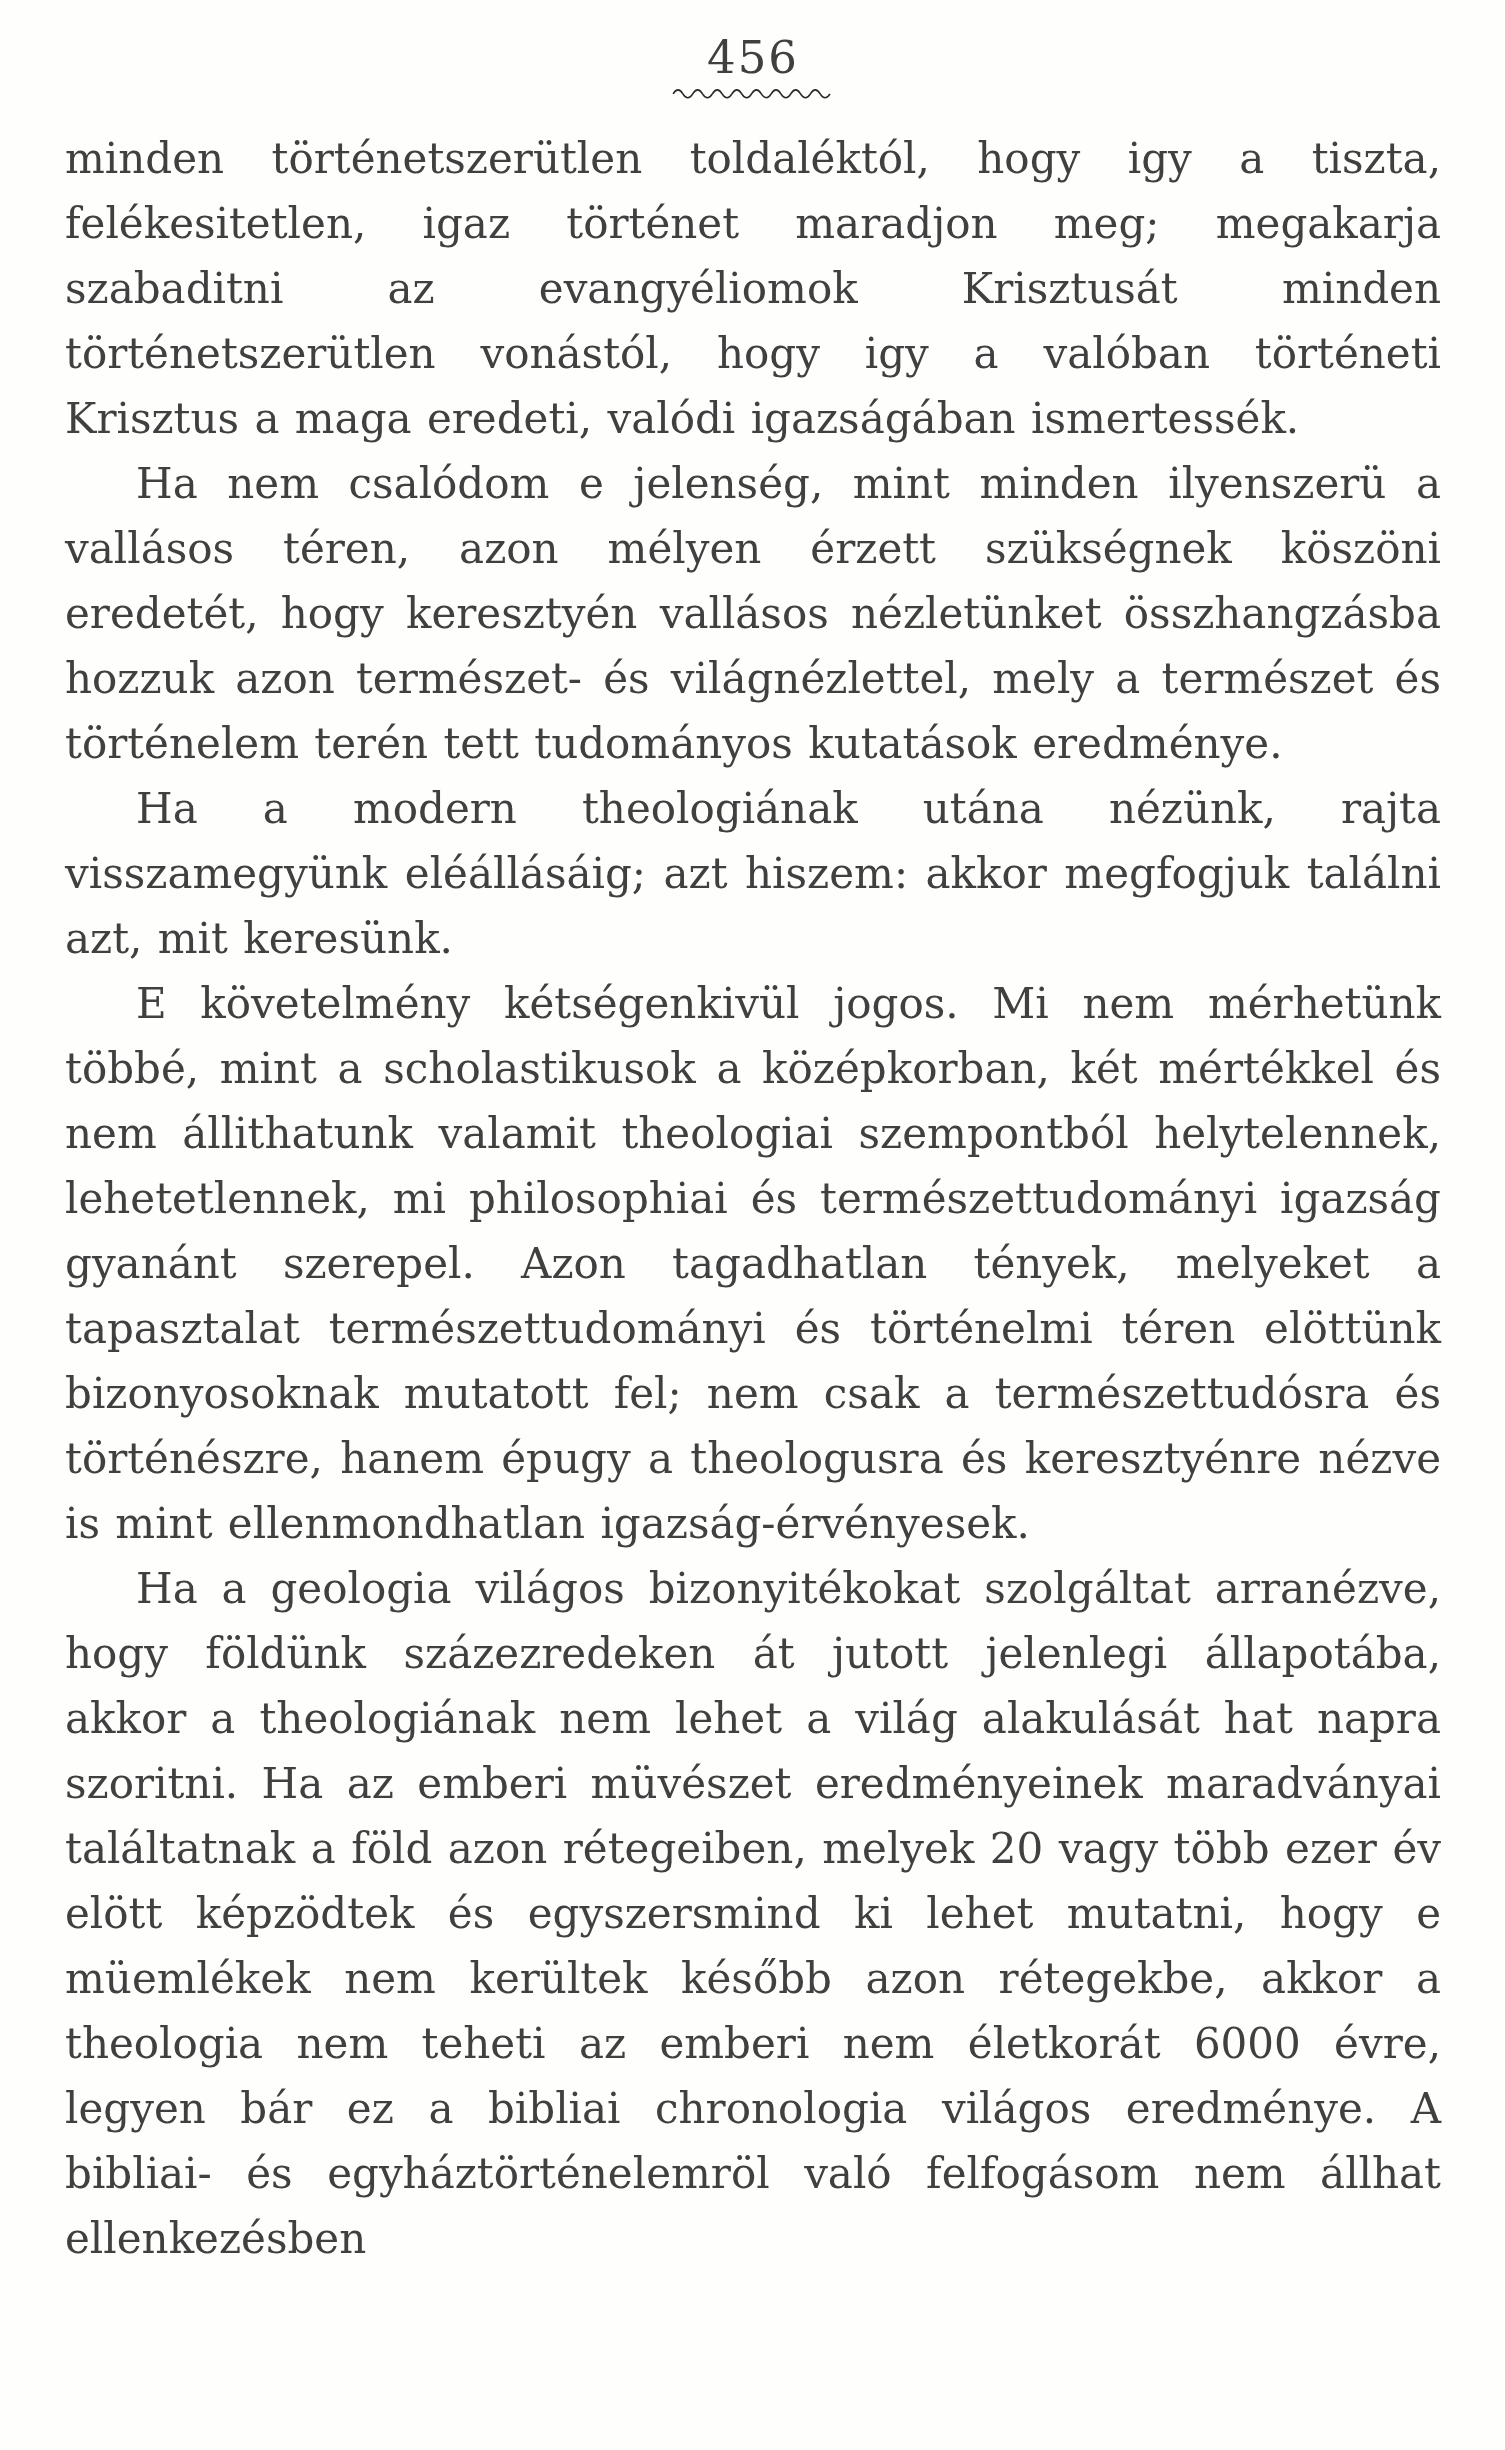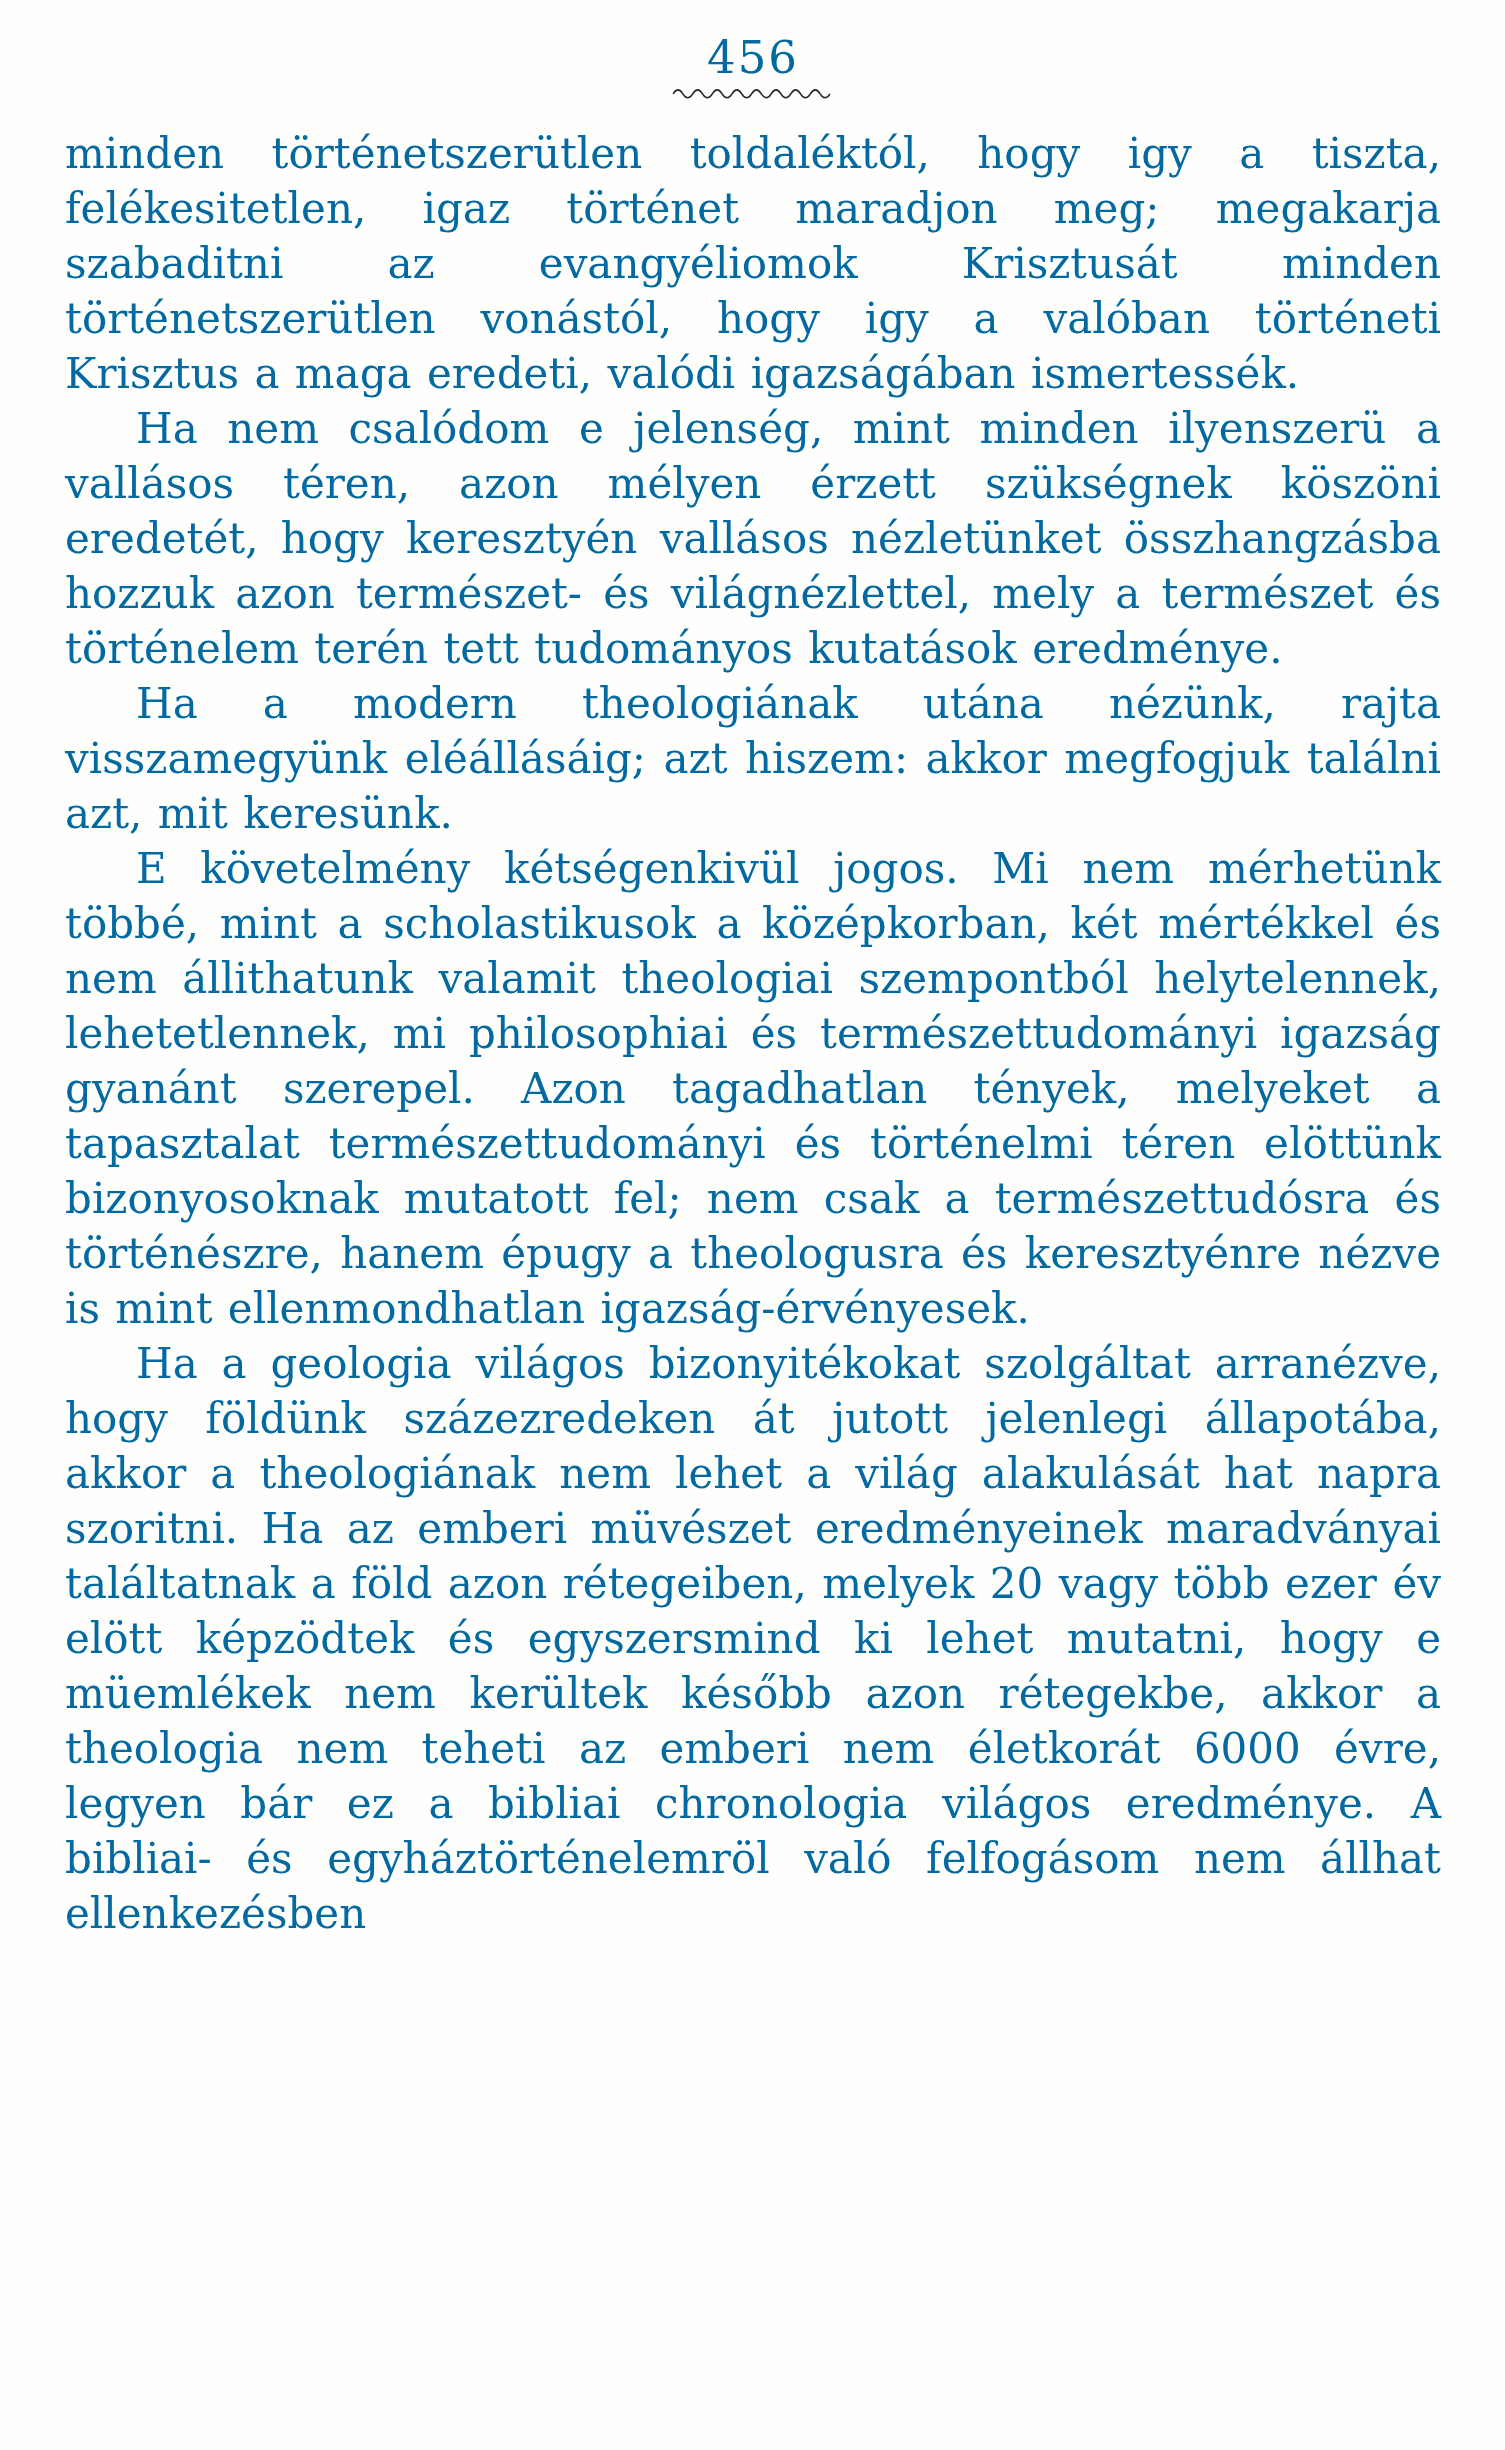--- a/index.html
+++ b/index.html
@@ -6,21 +6,21 @@
     margin: 0;
     padding: 0;
     background: #ffffff;
   }
   .page {
     position: relative;
     width: 1506px;
     height: 2450px;
     margin: 0 auto;
     background: #fefefd;
-    color: #0369a1;
+    color: #404040;
     font-family: "DejaVu Serif", "Liberation Serif", serif;
     box-sizing: border-box;
     padding: 33px 65px 19.6px 65px;
     overflow: hidden;
   }
   .page-header {
     text-align: center;
     margin-bottom: 25.5px;
   }
   .page-number {
@@ -29,21 +29,21 @@
     letter-spacing: 2px;
     line-height: 1.1;
     display: inline-block;
   }
   .squiggle {
     display: block;
     margin: 2px auto 0 auto;
   }
   .body-text p {
     font-size: 42px;
-    line-height: 55px;
+    line-height: 65px;
     text-align: justify;
     margin: 0;
     word-spacing: 2px;
   }
   .body-text p.indent {
     text-indent: 71px;
   }
 </style>
 </head>
 <body>

